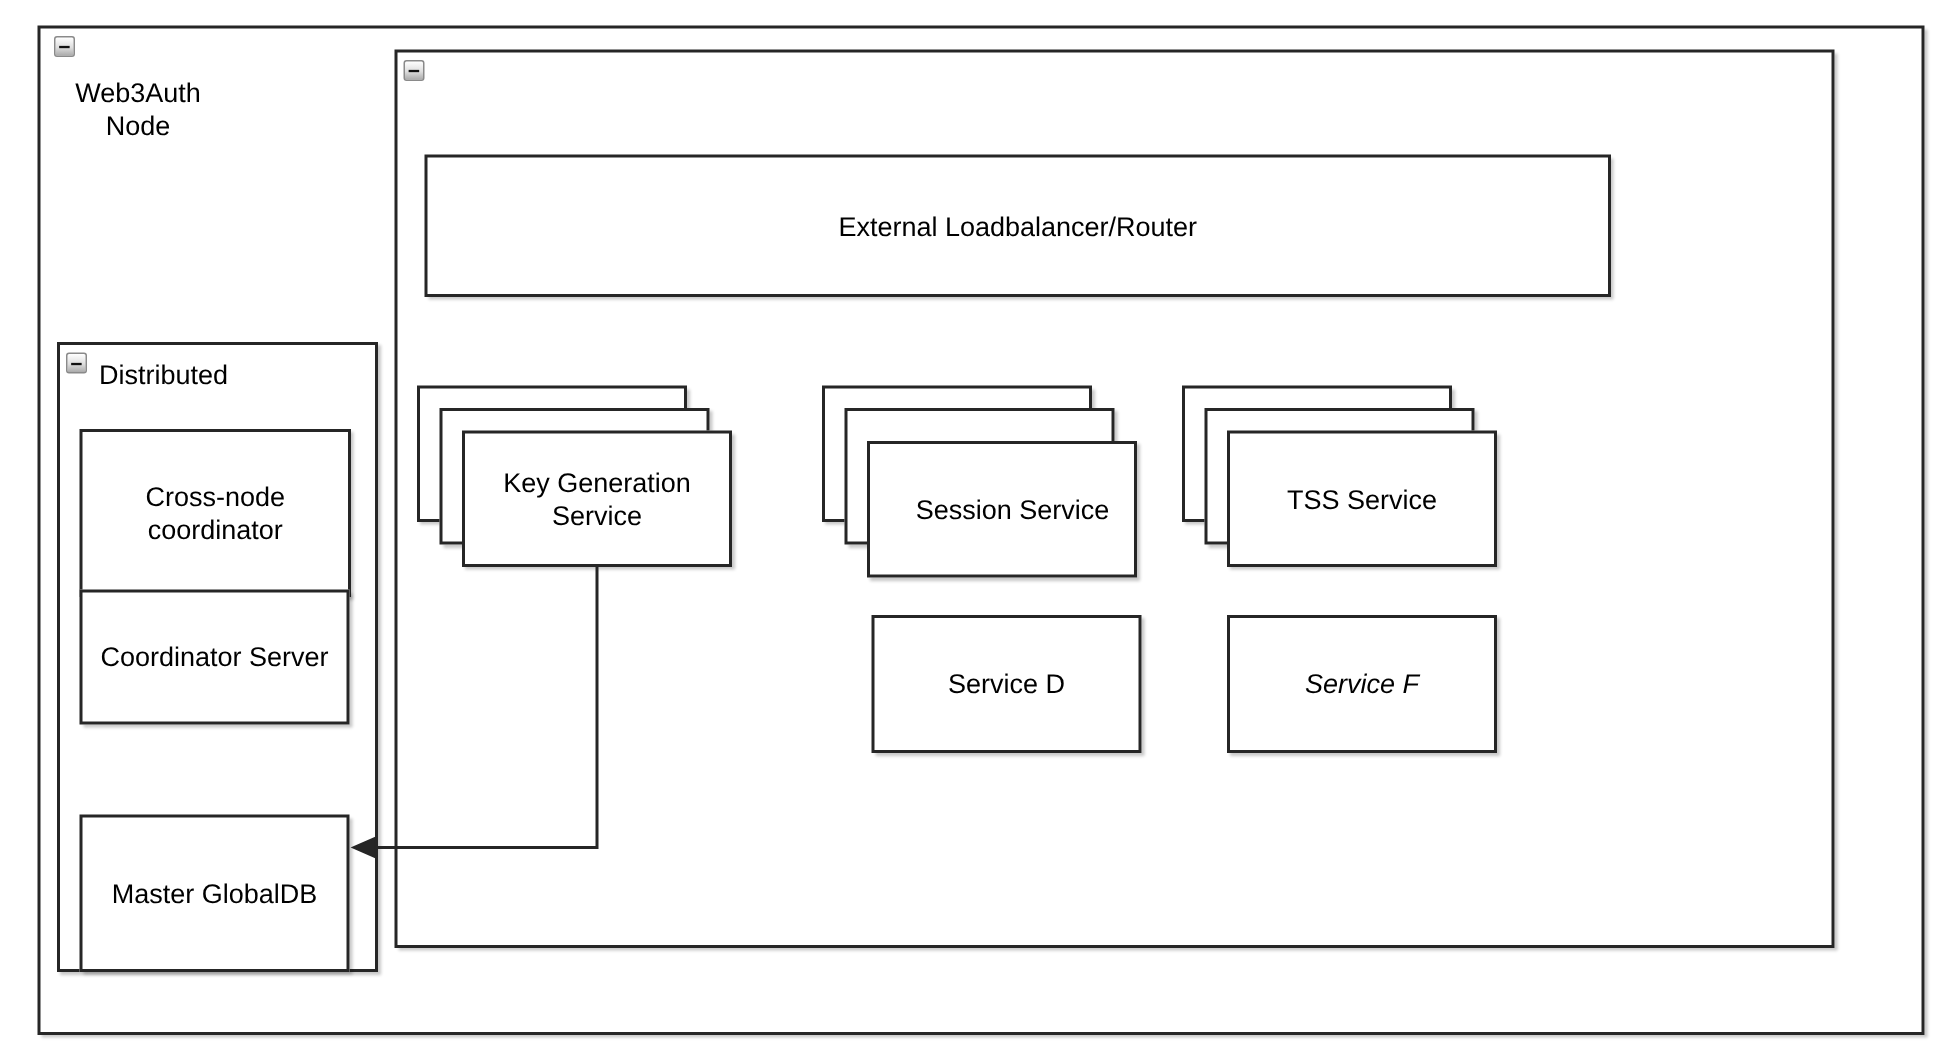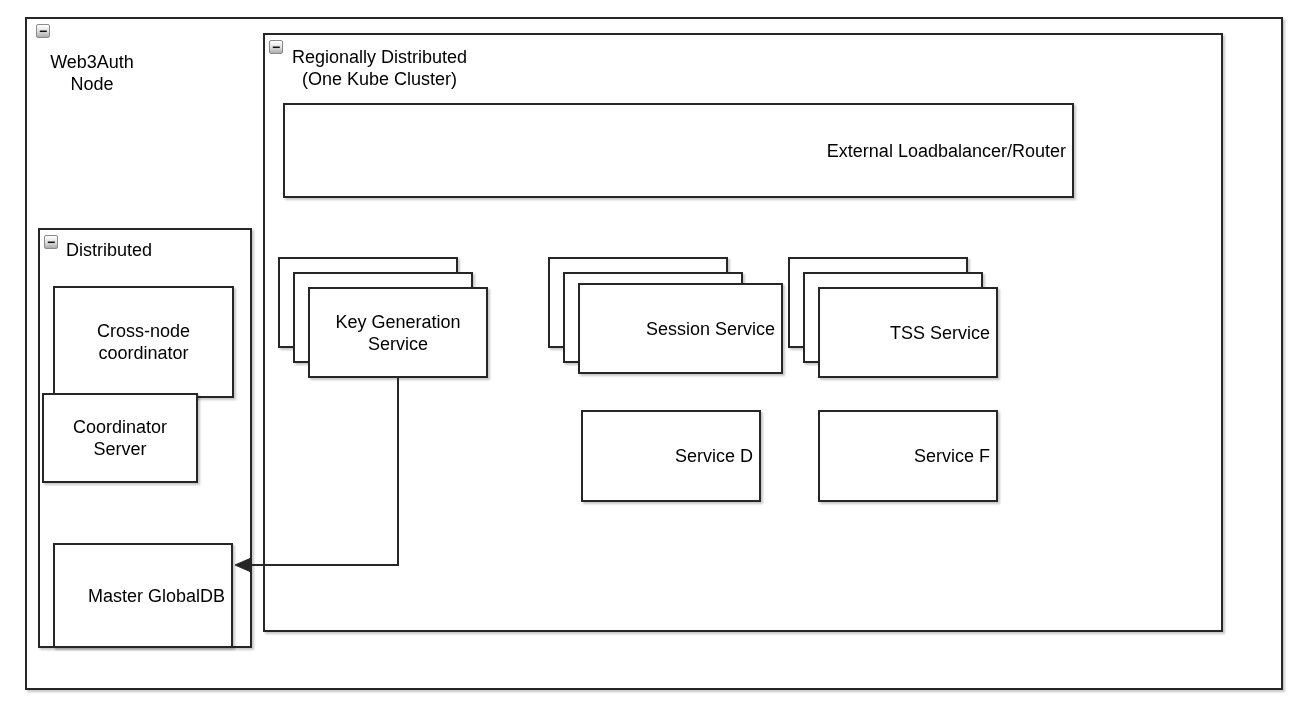--- a/index.html
+++ b/index.html
@@ -23,21 +23,21 @@
   .shape {
     position: absolute;
     box-sizing: border-box;
     border: 2px solid #262626;
     background: #ffffff;
     box-shadow: 2px 2px 2px rgba(0,0,0,0.22);
   }
   .shape.labelled {
     display: flex;
     align-items: center;
-    justify-content: flex-end;
+    justify-content: center;
     text-align: center;
     line-height: 22px;
     padding: 0 6px;
   }
   .collapse-btn {
     position: absolute;
     width: 14px;
     height: 14px;
     box-sizing: border-box;
     border: 1px solid #8a8a8a;
@@ -93,67 +93,63 @@
       </div>
 
       <div class="container-label" style="left:26px; top:9px;">
         <span>Distributed</span>
       </div>
 
       <div class="shape labelled" style="left:13px; top:56px; width:181px; height:112px;">
         <span>Cross-node coordinator</span>
       </div>
 
-      <div class="shape labelled" style="left:2px; top:163px; width:156px; height:90px;">
+      <div class="shape labelled" style="left:13px; top:163px; width:180px; height:90px;">
         <span>Coordinator Server</span>
       </div>
 
       <div class="shape labelled" style="left:13px; top:313px; width:180px; height:105px;">
         <span>Master GlobalDB</span>
       </div>
     </div>
 
     <div class="container" style="left:236px; top:14px; width:960px; height:599px;">
 
       <div class="collapse-btn" style="left:4px; top:5px;">
         <span>−</span>
       </div>
 
-      <div class="container-label centered" style="left:22px; top:11px; width:185px;">
-        <span class="lbl-line">Regionally Distributed</span>
-        <span class="lbl-line">(One Kube Cluster)</span>
-      </div>
 
       <div class="shape labelled" style="left:18px; top:68px; width:791px; height:95px;">
         <span>External Loadbalancer/Router</span>
       </div>
 
       <div class="shape" style="left:13px; top:222px; width:180px; height:91px;"></div>
       <div class="shape" style="left:28px; top:237px; width:180px; height:91px;"></div>
       <div class="shape labelled" style="left:43px; top:252px; width:180px; height:91px;">
         <span>Key Generation Service</span>
       </div>
 
       <div class="shape" style="left:283px; top:222px; width:180px; height:91px;"></div>
       <div class="shape" style="left:298px; top:237px; width:180px; height:91px;"></div>
-      <div class="shape labelled" style="left:313px; top:248px; width:205px; height:91px;padding-left:20px;">
+      <div class="shape labelled" style="left:313px; top:259px; width:180px; height:91px;padding-left:20px;">
         <span>Session Service</span>
       </div>
 
       <div class="shape" style="left:523px; top:222px; width:180px; height:91px;"></div>
       <div class="shape" style="left:538px; top:237px; width:180px; height:91px;"></div>
       <div class="shape labelled" style="left:553px; top:252px; width:180px; height:91px;">
         <span>TSS Service</span>
       </div>
 
       <div class="shape labelled" style="left:298px; top:375px; width:180px; height:92px;margin-left:18px;">
         <span>Service D</span>
       </div>
 
-      <div class="shape labelled" style="left:553px; top:375px; width:180px; height:92px;">
+      <div class="shape labelled" style="left:553px; top:375px; width:180px; height:92px;font-style:italic;">
         <span>Service F</span>
       </div>
     </div>
   </div>
 
   <svg class="edge-layer" viewBox="0 0 1302 708">
     <path d="M 398 378 L 398 565 L 250 565" fill="none" stroke="#262626" stroke-width="2"></path>
     <polygon points="235,565 250,558.5 250,571.5" fill="#262626" stroke="#262626" stroke-width="1"></polygon>
   </svg>
 

